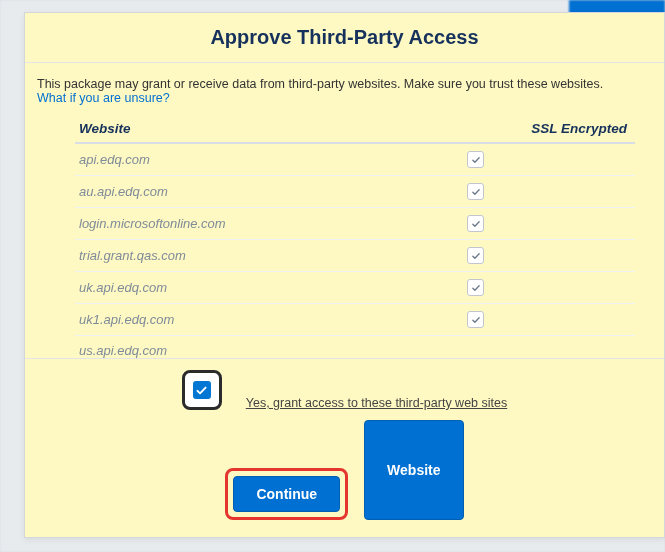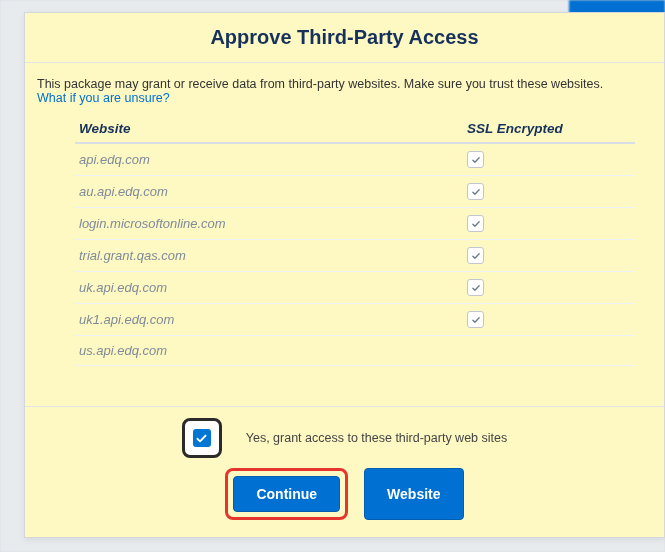--- a/index.html
+++ b/index.html
@@ -63,21 +63,21 @@
     font-style: italic;
   }
   table.websites thead th {
     text-align: left;
     font-weight: 700;
     color: #16325c;
     padding: 6px 8px 6px 4px;
     border-bottom: 2px solid #d8dde6;
     font-size: 13.5px;
   }
-  table.websites thead th.col-ssl { width: 160px; }
+  table.websites thead th.col-ssl { width: 160px; text-align: right; }
   table.websites tbody td {
     padding: 7px 8px 7px 4px;
     border-bottom: 1px solid #f0f1f4;
     color: #7f8b99;
     font-size: 13px;
     vertical-align: middle;
   }
   .ssl-check {
     display: inline-flex;
     align-items: center;
@@ -89,26 +89,27 @@
     color: #777;
   }
   .ssl-check svg { display: block; }
   .modal-footer {
     border-top: 1px solid #e2e4e8;
     padding: 11px 10px 17px;
     text-align: center;
   }
   .consent-row {
     display: flex;
-    align-items: center;
+    align-items: flex-end;
     justify-content: center;
     gap: 24px;
     margin-bottom: 10px;
     font-size: 12.5px;
     color: #444;
+    text-decoration: underline;
   }
   .consent-check-wrap {
     display: inline-flex;
     align-items: center;
     justify-content: center;
     width: 34px; height: 34px;
     border: 3px solid #2b2b2b;
     border-radius: 8px;
     background: #fff;
   }
@@ -132,20 +133,21 @@
     color: #fff;
     border: 1px solid #005fb2;
     border-radius: 4px;
     cursor: pointer;
   }
   .continue-highlight {
     padding: 5px;
     border: 3px solid #e4362e;
     border-radius: 8px;
     display: inline-flex;
+    margin-top: 48px;
   }
 </style>
 </head>
 <body>
 
 <div class="bg">
   <div class="bg-top"></div>
 </div>
 
 <div class="modal">

